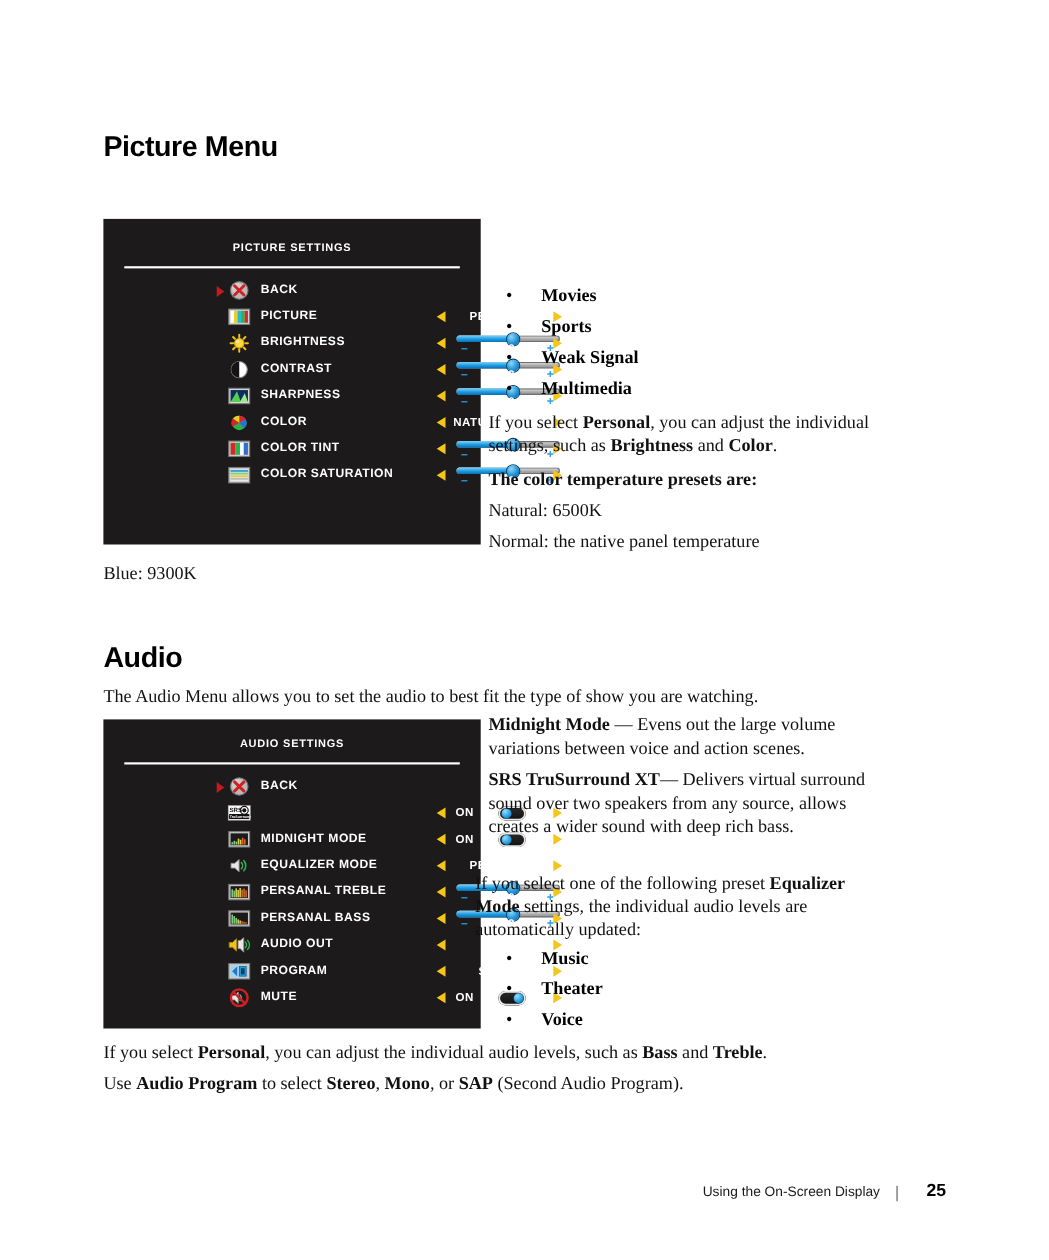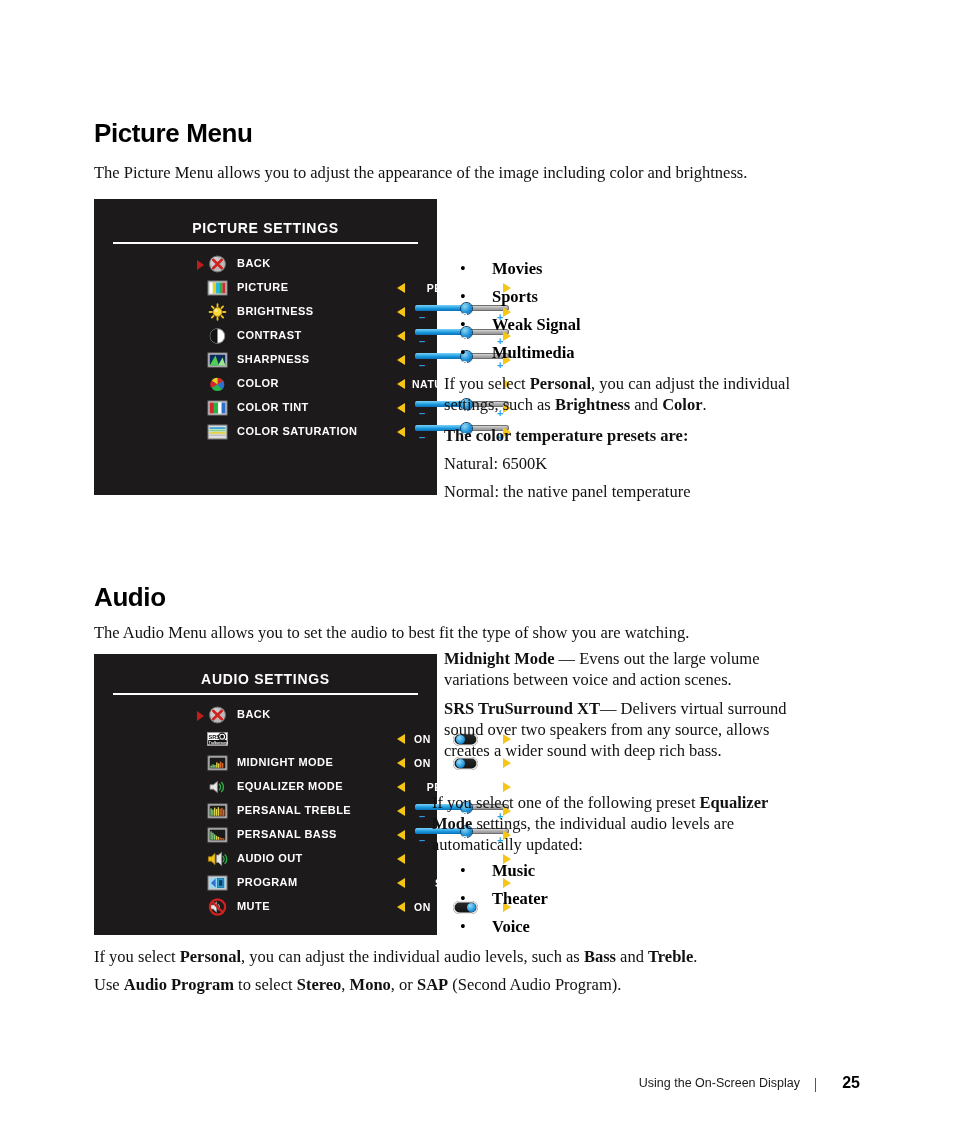--- a/index.html
+++ b/index.html
@@ -64,21 +64,21 @@
     position: absolute;
     background: #1c1a1a;
     color: #ffffff;
     font-family: "Liberation Sans", sans-serif;
   }
   .osd-title {
     position: absolute;
     left: 0;
     width: 100%;
     text-align: center;
-    font-size: 14px;
+    font-size: 10px;
     font-weight: bold;
     letter-spacing: 0.7px;
     color: #ffffff;
   }
   .osd-rule {
     position: absolute;
     height: 2px;
     background: #ffffff;
   }
   .osd-row {
@@ -246,21 +246,20 @@
   
   .ic { position: relative; width: 21px; height: 18px; display:block; }
 </style>
 </head>
 <body>
 
 <div class="page">
 
   <h1 class="section-title" style="left:94px; top:118px;">Picture Menu</h1>
 
-  <div class="body-text" style="left:94px; top:162px; width:706px;">The Picture Menu allows you to adjust the appearance of the image including color and brightness.</div>
 
   <div class="osd" id="picture-osd" style="left:94px; top:199px; width:343px; height:296px;">
     <div class="osd-title" style="top:21px;">PICTURE SETTINGS</div>
     <div class="osd-rule" style="left:19px; top:43px; width:305px;"></div>
     <div id="picture-rows">
         <div class="osd-row" style="top:54px;">
           <span class="sel-caret"></span>
           <span class="osd-ico">
             <svg class="ic" viewBox="0 0 21 18" xmlns="http://www.w3.org/2000/svg">
               <circle cx="10.5" cy="9" r="8" fill="#b9b9b9" stroke="#6e6e6e" stroke-width="1"></circle>
@@ -430,20 +429,21 @@
   </div>
 
   <div class="body-text" style="left:444px; top:373px; width:356px;">
     <span>If you select </span><b>Personal</b><span>, you can adjust the individual settings, such as </span><b>Brightness</b><span> and </span><b>Color</b><span>.</span>
   </div>
 
   <div class="body-text" style="left:444px; top:425px; width:350px;font-weight:bold;">The color temperature presets are:</div>
   <div class="body-text" style="left:444px; top:453px; width:350px;">Natural: 6500K</div>
   <div class="body-text" style="left:444px; top:481px; width:350px;">Normal: the native panel temperature</div>
 
+  <div class="body-text" style="left:94px; top:510px; width:350px;">Blue: 9300K</div>
 
   <h1 class="section-title" style="left:94px; top:582px;">Audio</h1>
 
   <div class="body-text" style="left:94px; top:622px; width:706px;">The Audio Menu allows you to set the audio to best fit the type of show you are watching.</div>
 
   <div class="osd" id="audio-osd" style="left:94px; top:654px; width:343px; height:281px;">
     <div class="osd-title" style="top:17px;">AUDIO SETTINGS</div>
     <div class="osd-rule" style="left:19px; top:39px; width:305px;"></div>
     <div id="audio-rows">
         <div class="osd-row" style="top:50px;">

